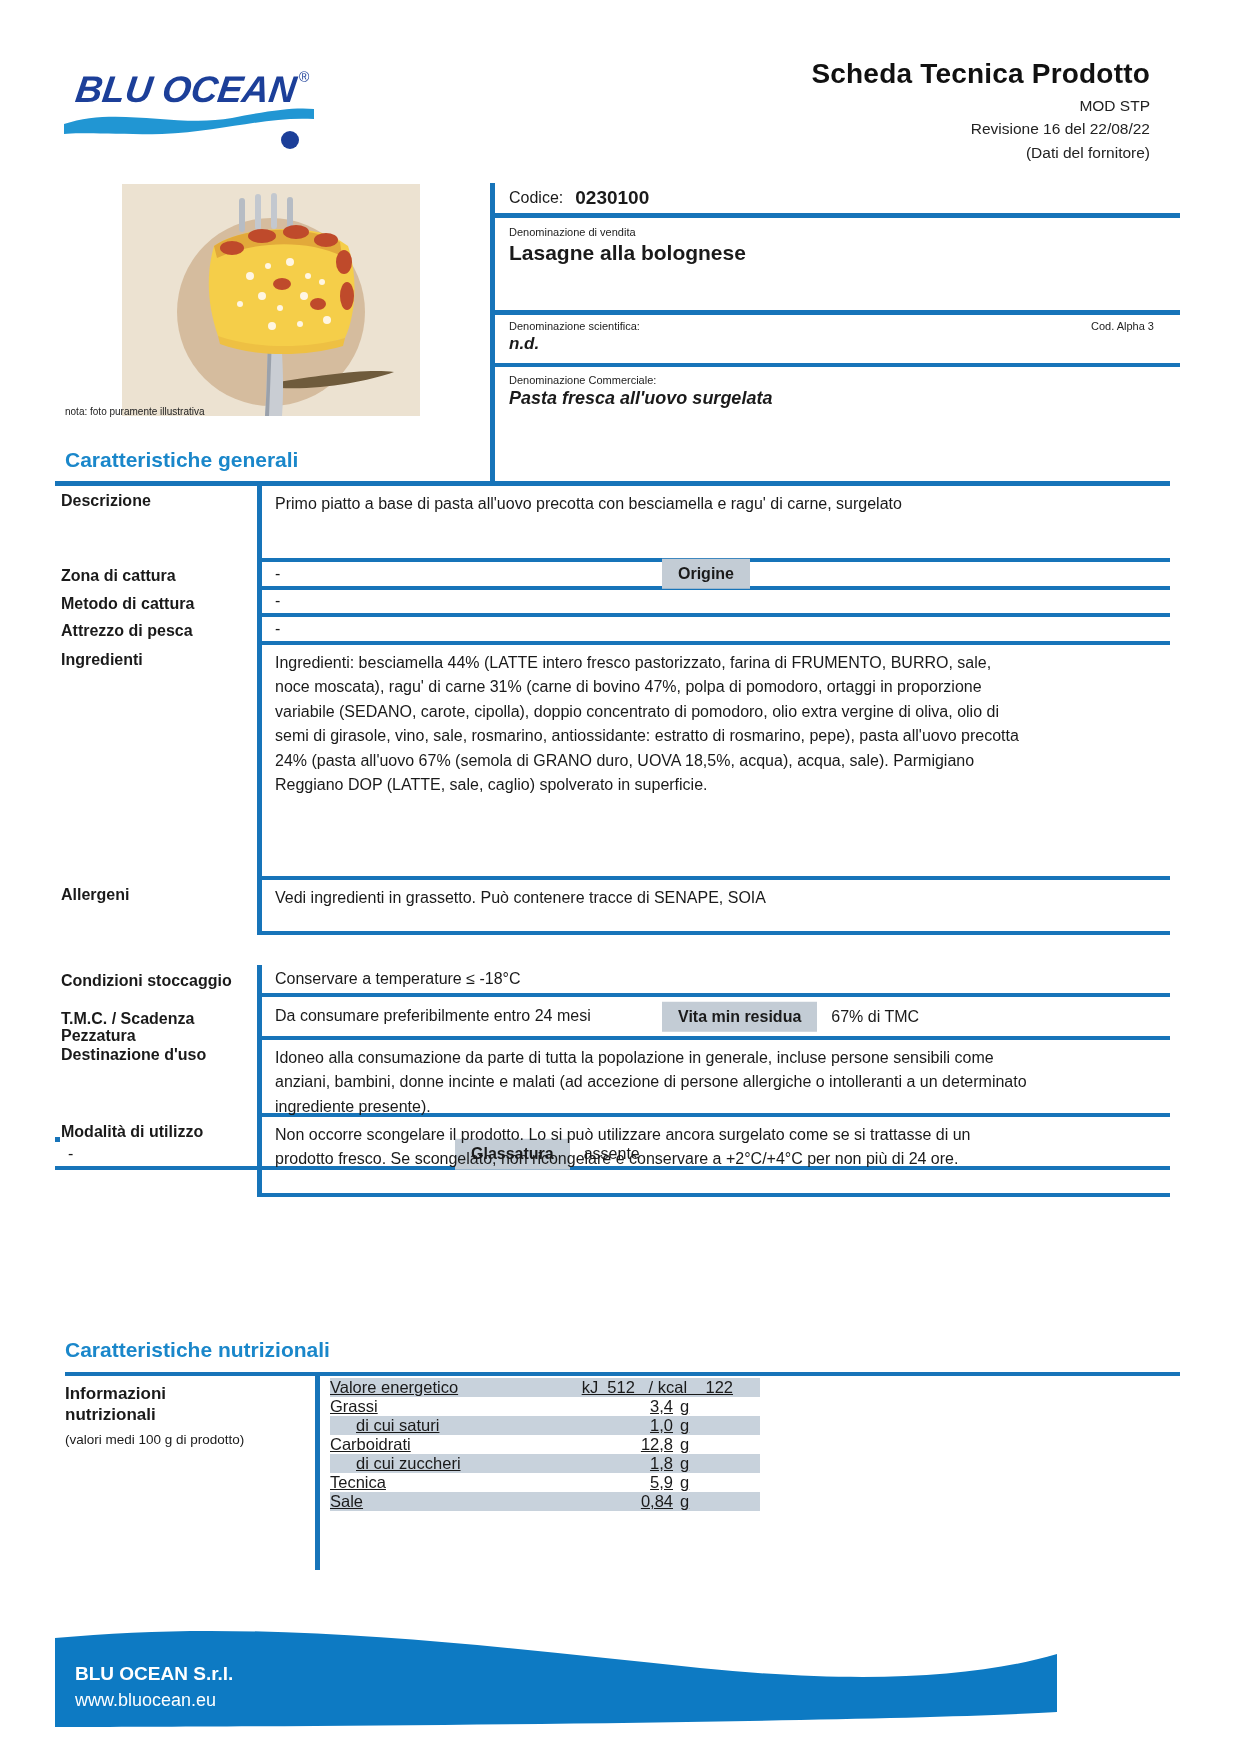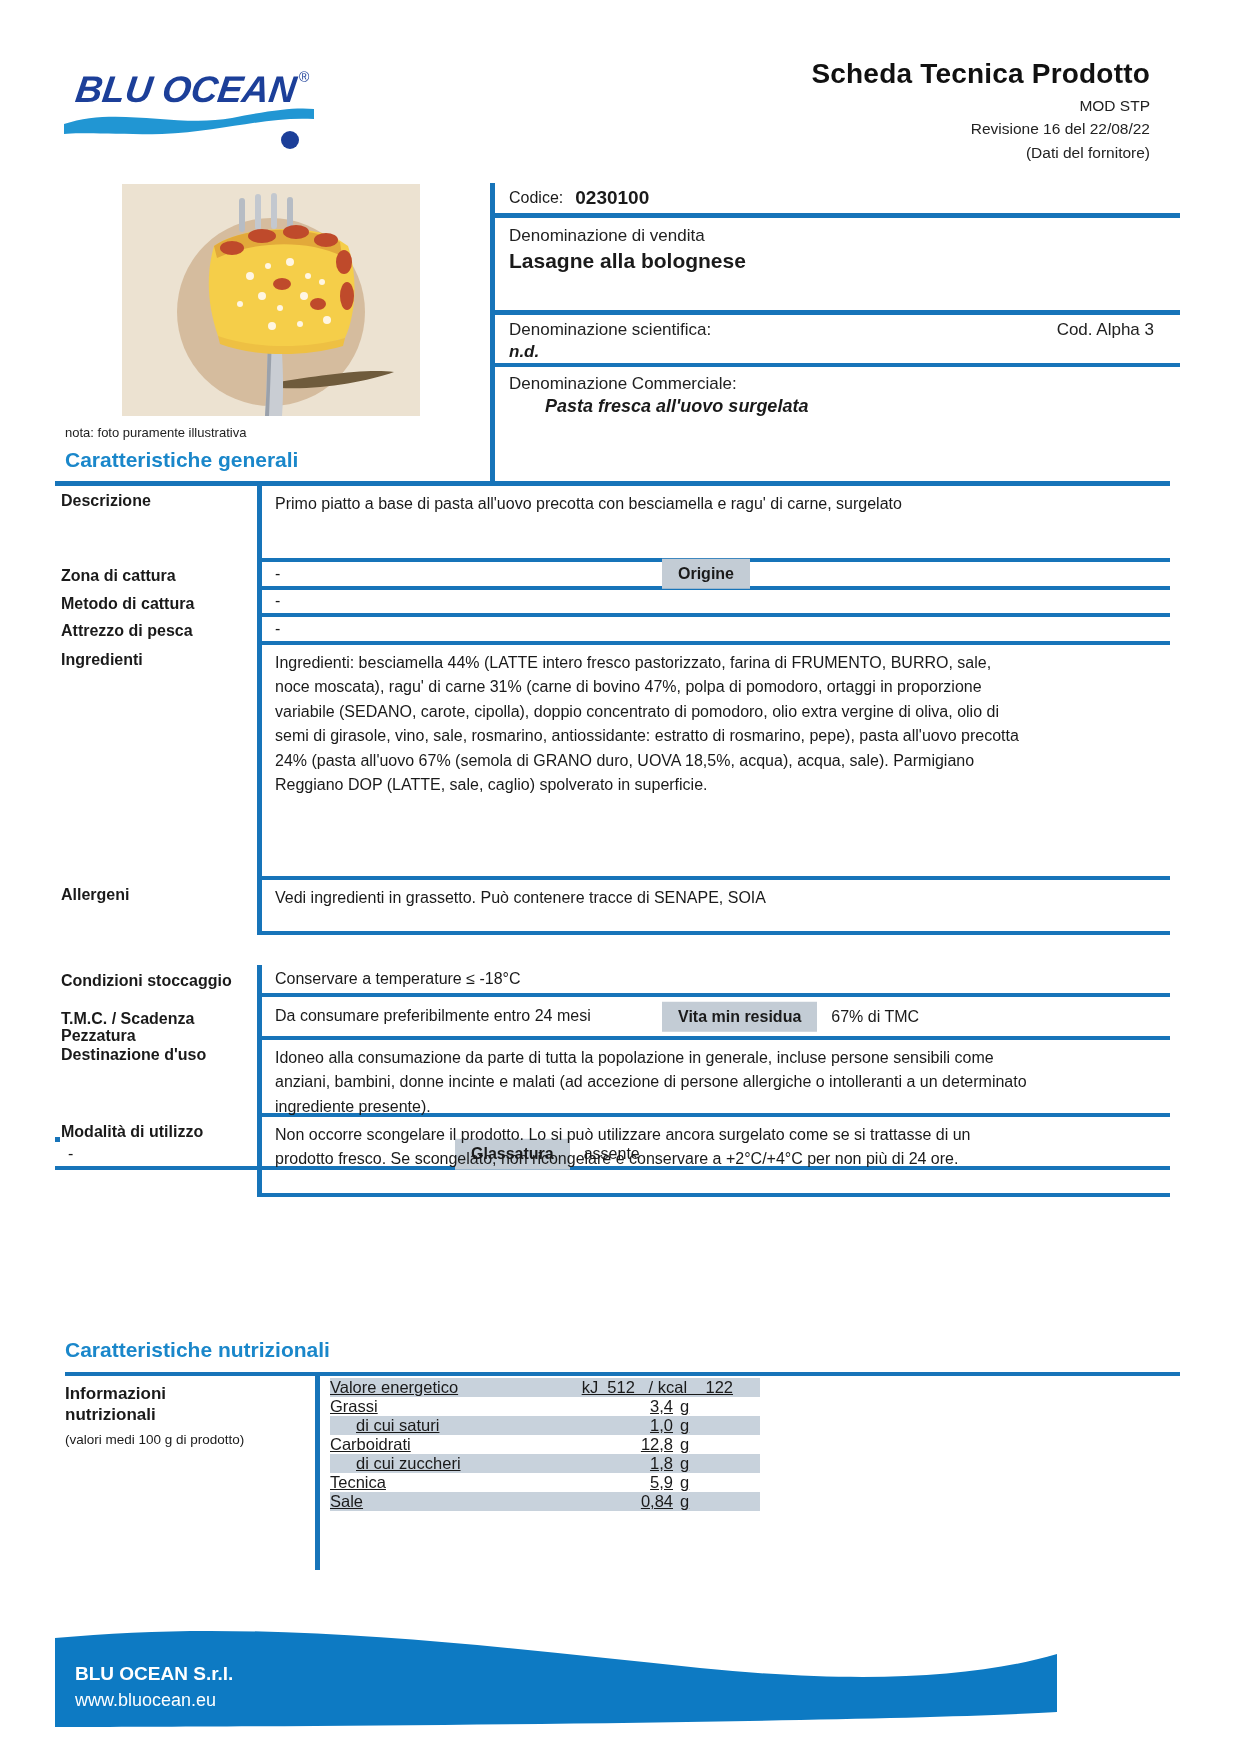--- a/index.html
+++ b/index.html
@@ -7,33 +7,33 @@
         font-family:"Liberation Sans",sans-serif;color:#1a1a1a;}
 
   
   .logo{position:absolute;left:62px;top:62px;width:270px;height:95px;}
   .header-right{position:absolute;left:640px;top:58px;width:510px;text-align:right;}
   .doc-title{font-size:28px;font-weight:bold;color:#111;letter-spacing:.2px;}
   .doc-meta{font-size:15.5px;color:#222;line-height:1.5;margin-top:4px;}
 
   
   .photo{position:absolute;left:122px;top:184px;width:298px;height:232px;}
-  .photo-note{position:absolute;left:65px;top:425px;font-size:13px;color:#222;}
+  .photo-note{position:absolute;left:65px;top:406px;font-size:10px;color:#222;}
 
   
   .identity{position:absolute;left:490px;top:183px;width:690px;height:298px;
             border-left:5px solid var(--line-blue);box-sizing:border-box;}
   .id-sec{box-sizing:border-box;padding-left:14px;}
   .id-codice{height:35px;border-bottom:5px solid var(--line-blue);display:flex;align-items:center;gap:12px;}
   .id-codice .lbl{font-size:16px;}
   .id-codice .val{font-size:19px;font-weight:bold;font-family:"Liberation Sans",sans-serif;}
   .id-vendita{height:97px;border-bottom:5px solid var(--line-blue);padding-top:8px;}
   .id-sci{height:52px;border-bottom:4px solid var(--line-blue);padding-top:5px;padding-right:26px;}
   .id-comm{padding-top:7px;}
-  .id-lbl{font-size:17px;color:#222;}
+  .id-lbl{font-size:11px;color:#222;}
   .id-val-big{font-size:21px;font-weight:bold;margin-top:3px;}
   .id-val-it{font-size:17px;font-weight:bold;font-style:italic;margin-top:2px;}
   .id-row{display:flex;justify-content:space-between;align-items:baseline;}
 
   
   .sec-head{position:absolute;left:65px;font-size:21px;font-weight:bold;color:var(--heading-blue);}
 
   
   .gtable{position:absolute;left:55px;top:481px;width:1115px;border-top:5px solid var(--line-blue);box-sizing:border-box;}
   .g-row{display:flex;box-sizing:border-box;}
@@ -147,21 +147,21 @@
     </div>
     <div class="id-sec id-sci">
       <div class="id-row">
         <span class="id-lbl">Denominazione scientifica:</span>
         <span class="id-lbl">Cod. Alpha 3</span>
       </div>
       <div class="id-val-it">n.d.</div>
     </div>
     <div class="id-sec id-comm">
       <div class="id-lbl">Denominazione Commerciale:</div>
-      <div class="id-val-it" style="font-size:18px;margin-left:36px;">Pasta fresca all'uovo surgelata</div>
+      <div class="id-val-it" style="font-size:18px;">Pasta fresca all'uovo surgelata</div>
     </div>
   </div>
 
   <div class="sec-head" style="top:448px;">Caratteristiche generali</div>
   <div class="gtable">
     <div>
         <div class="g-row" style="height: 76px;">
     <div class="g-label">Descrizione</div>
     <div class="g-divider"></div>
     <div class="g-value">

